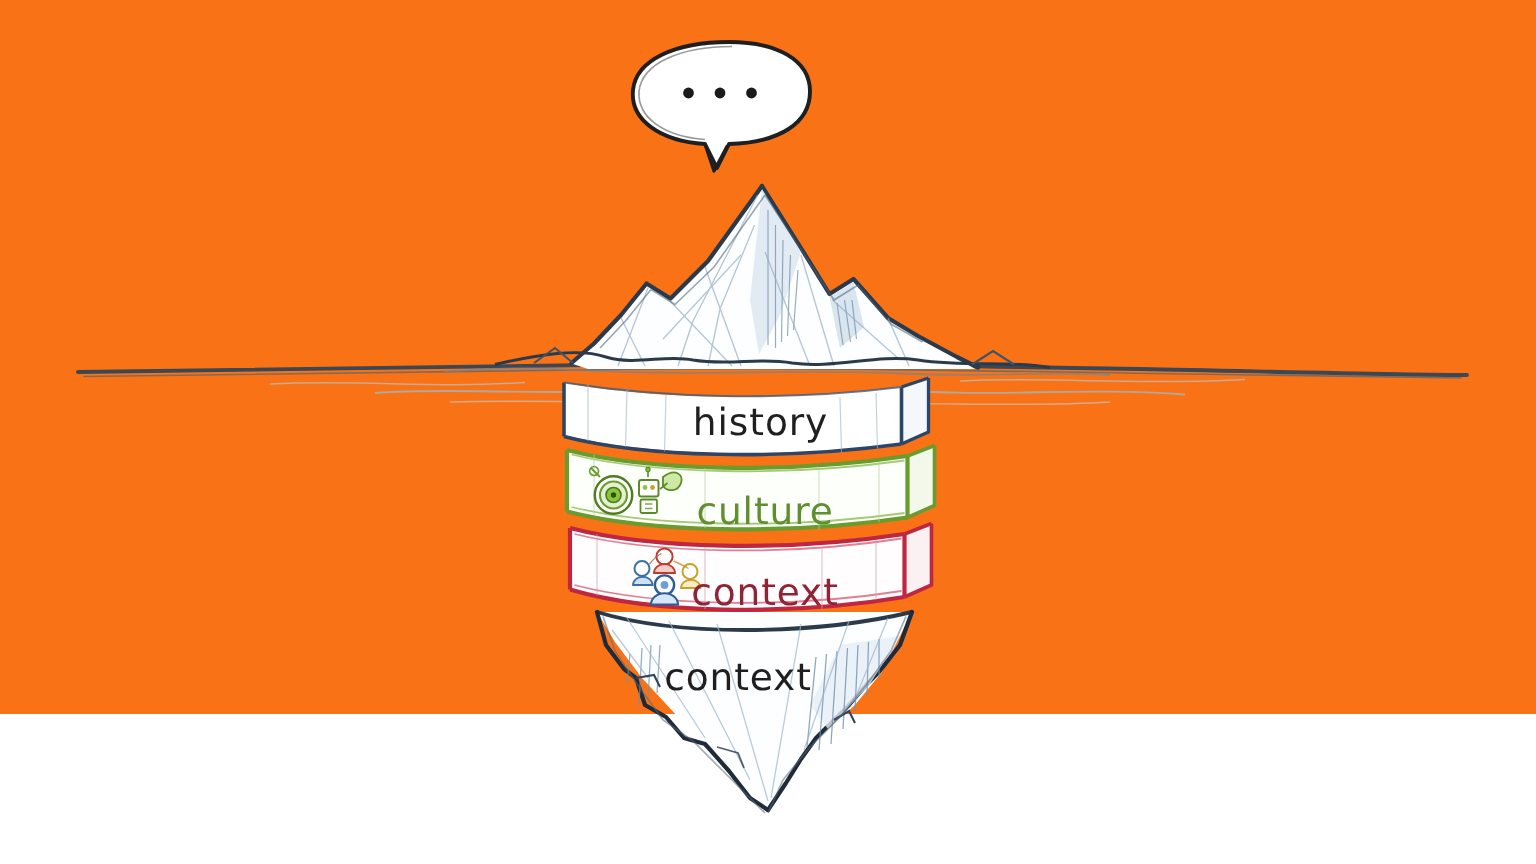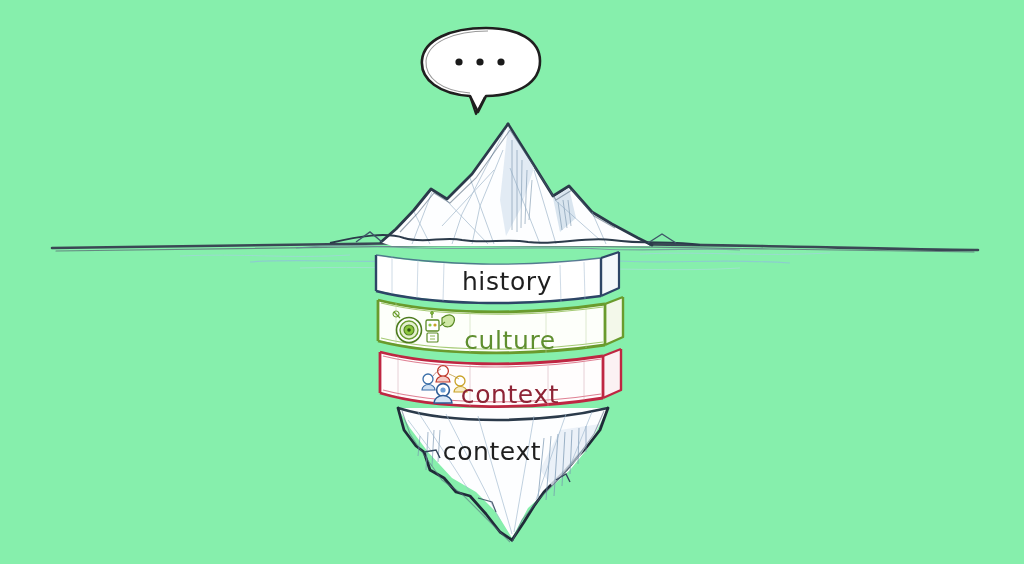--- a/index.html
+++ b/index.html
@@ -10,22 +10,22 @@
   }
   body {
     width: 1024px;
     height: 576px;
     overflow: hidden;
     font-family: "DejaVu Sans", sans-serif;
   }
   #stage {
     position: relative;
     width: 1024px;
-    height: 564px;
-    background: #86efac;
+    height: 476px;
+    background: #f97316;
   }
   #stage svg {
     position: absolute;
     top: 0;
     left: 0;
     width: 1024px;
     height: 576px;
   }
   .band-label {
     font-family: "DejaVu Sans", sans-serif;

